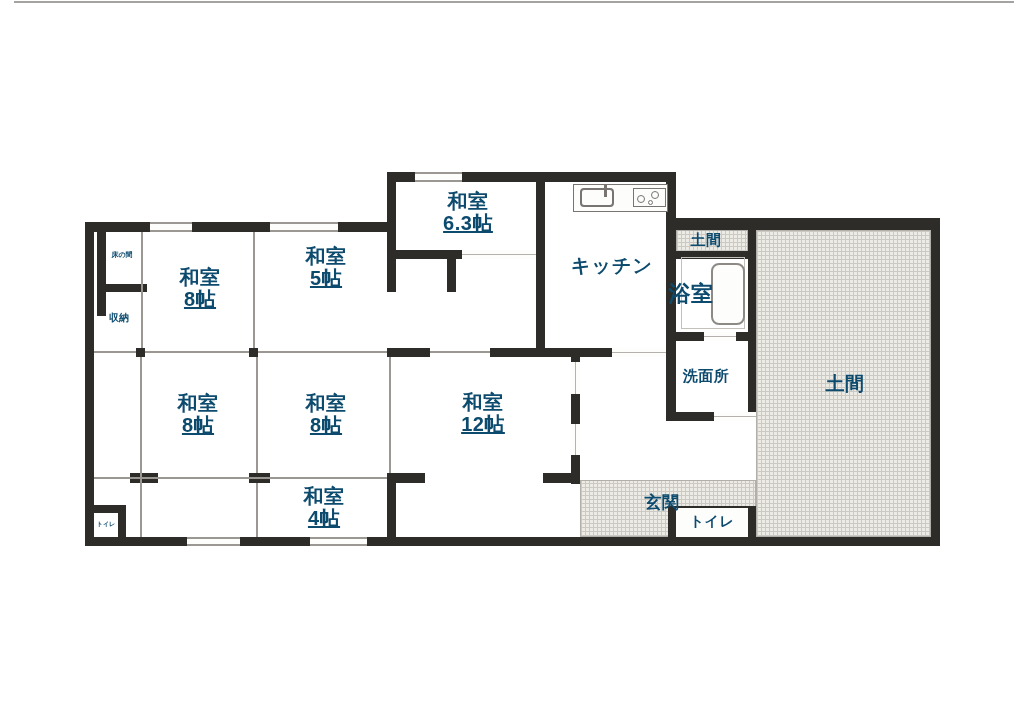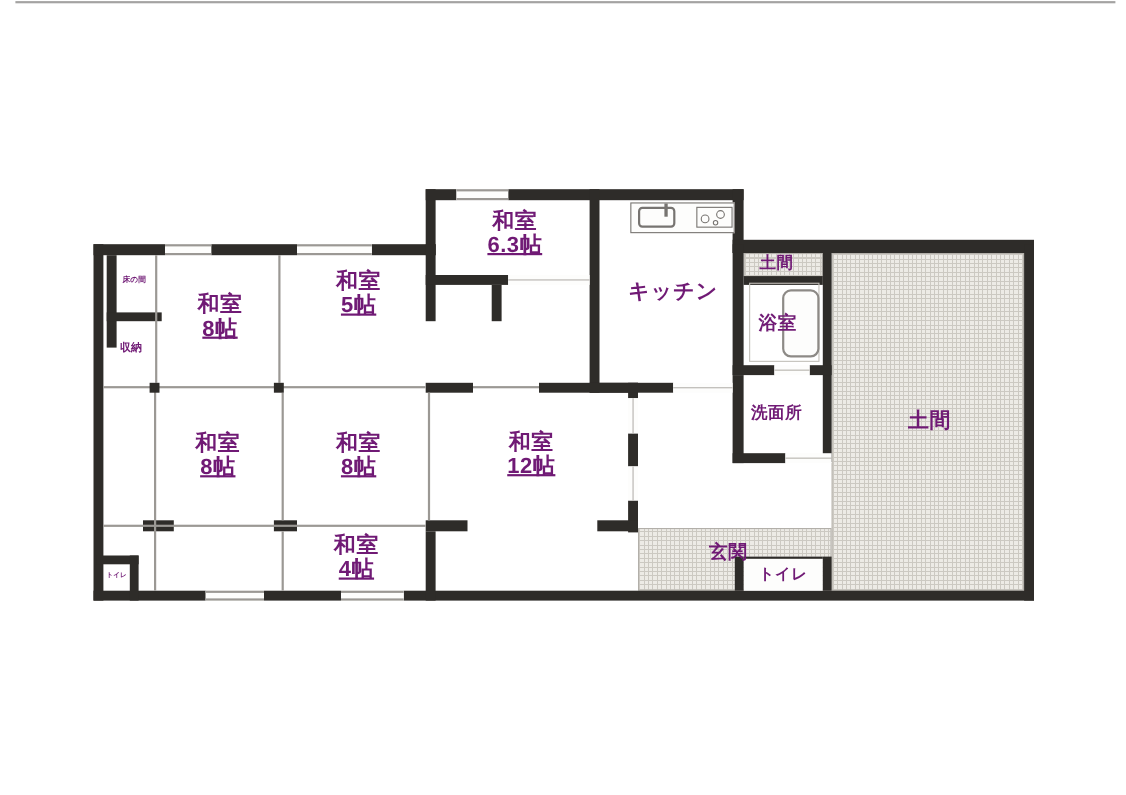--- a/index.html
+++ b/index.html
@@ -21,21 +21,21 @@
   
   .hatch{
     position:absolute;background-color:#edebe6;
     background-image:
       repeating-linear-gradient(0deg,#ccc9c2 0 1px,transparent 1px 4px),
       repeating-linear-gradient(90deg,#ccc9c2 0 1px,transparent 1px 4px);
     border:1px solid #b2afa9;box-sizing:border-box;
   }
   .lbl{
     position:absolute;transform:translate(-50%,-50%);
-    color:#701a75;font-weight:600;text-align:center;line-height:1.1;
+    color:#0c4a6e;font-weight:600;text-align:center;line-height:1.1;
     white-space:nowrap;letter-spacing:.5px;
   }
   .lbl .sz{display:block;font-weight:600;text-decoration:underline;}
   .fixture{position:absolute;box-sizing:border-box;background:#fdfdfc;}
   .scan-edge{position:absolute;background:#5a5856;opacity:.55;}
   .whitebox{position:absolute;background:#fdfdfc;box-sizing:border-box;}
 </style>
 </head>
 <body>
 
@@ -136,21 +136,21 @@
   <div class="lbl" style="left:326px;top:267px;font-size:20px;">
     <span>和室</span>
     <span class="sz">5帖</span>
   </div>
   <div class="lbl" style="left:468px;top:212px;font-size:20px;">
     <span>和室</span>
     <span class="sz">6.3帖</span>
   </div>
   <div class="lbl" style="left:612px;top:266px;font-size:19px;letter-spacing:1px;">キッチン</div>
   <div class="lbl" style="left:706px;top:240px;font-size:15px;">土間</div>
-  <div class="lbl" style="left:707px;top:294px;font-size:17px;">浴室</div>
+  <div class="lbl" style="left:691px;top:294px;font-size:22px;">浴室</div>
   <div class="lbl" style="left:706px;top:376px;font-size:15px;">洗面所</div>
   <div class="lbl" style="left:845px;top:384px;font-size:19px;">土間</div>
   <div class="lbl" style="left:198px;top:414px;font-size:20px;">
     <span>和室</span>
     <span class="sz">8帖</span>
   </div>
   <div class="lbl" style="left:326px;top:414px;font-size:20px;">
     <span>和室</span>
     <span class="sz">8帖</span>
   </div>

